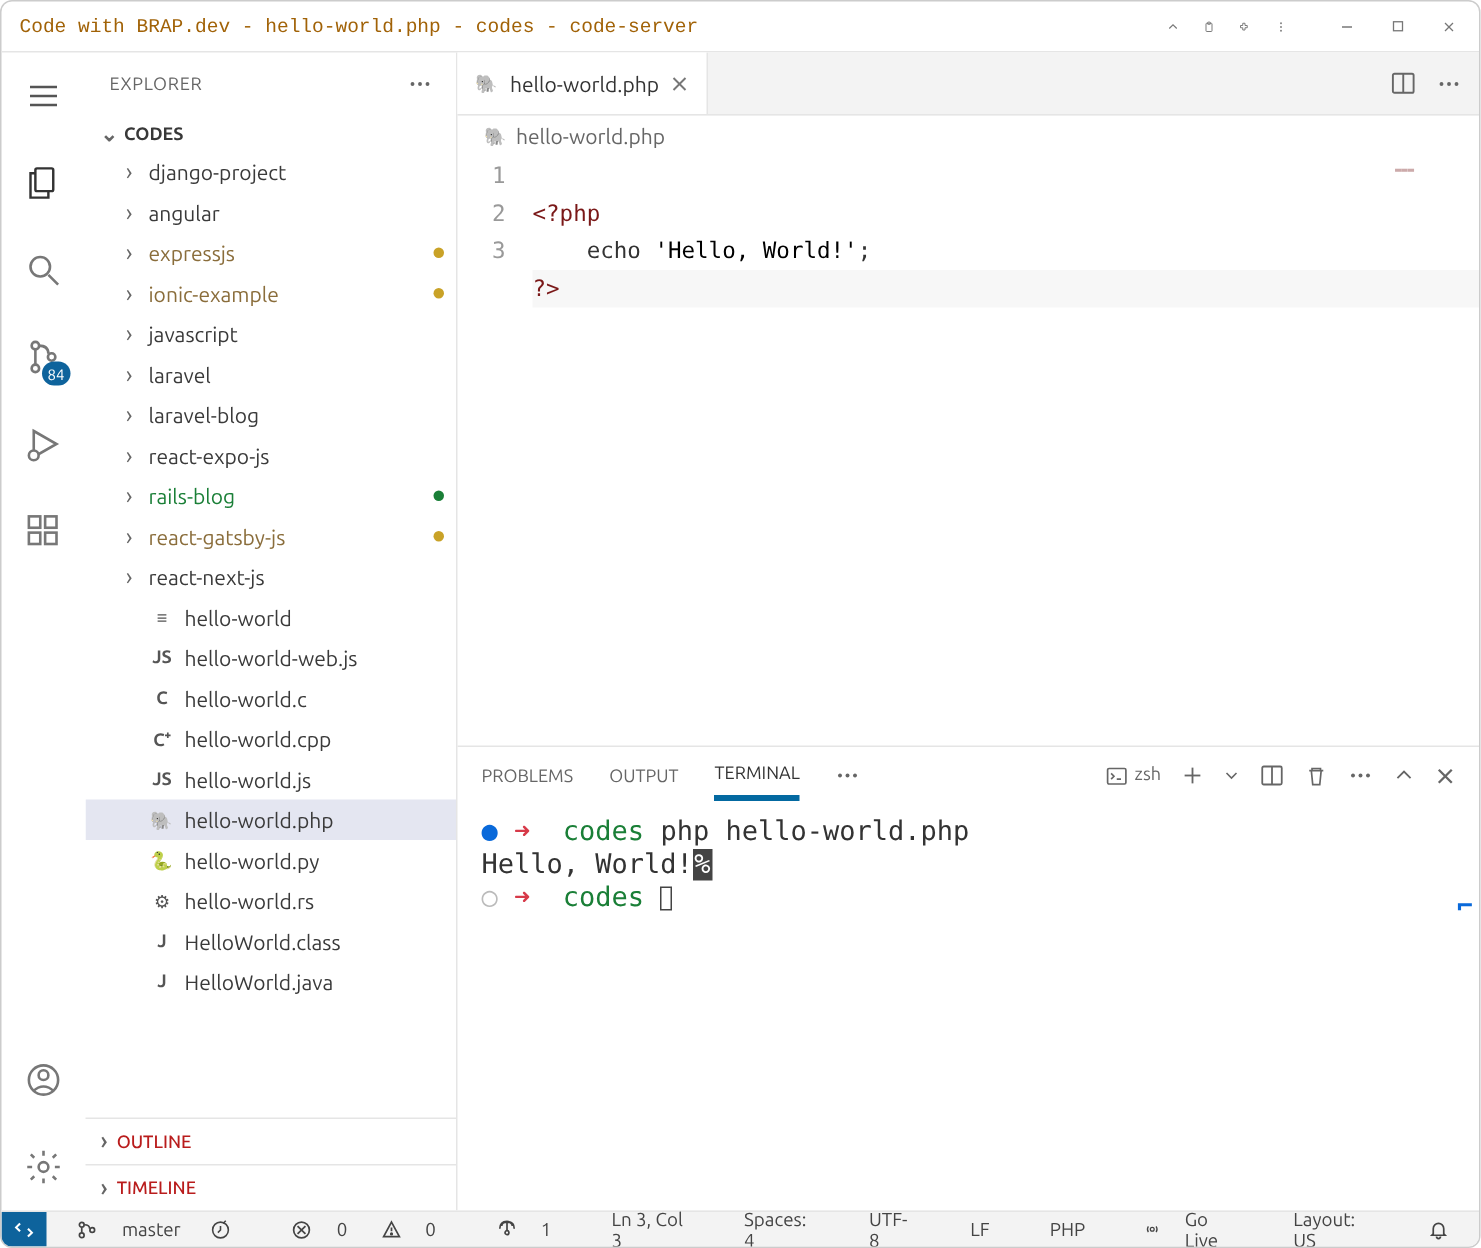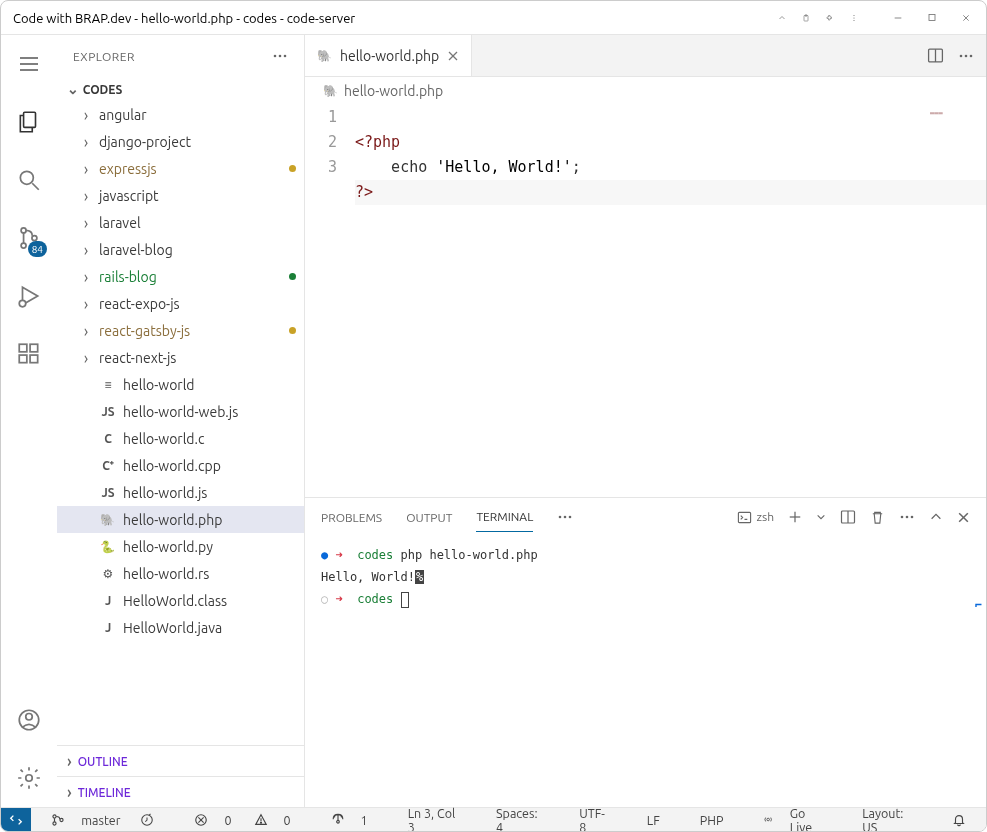--- a/index.html
+++ b/index.html
@@ -18,21 +18,21 @@
 }
 .titlebar {
   height: 34px;
   display: flex;
   align-items: center;
   padding: 0 12px;
   border-bottom: 1px solid #e5e5e5;
   color: #666;
   gap: 8px;
 }
-.titlebar .title { flex: 1; font-size: 13px; color: #000000; }
+.titlebar .title { flex: 1; font-size: 13px; color: #a16207; font-family: Liberation Mono, monospace; }
 .titlebar .tb-icon { width: 16px; height: 16px; display: flex; align-items: center; justify-content: center; color: #777; cursor: pointer; padding: 4px; }
 .titlebar .winctrl { display: flex; gap: 18px; margin-left: 20px; }
 .main-area { flex: 1; display: flex; min-height: 0; }
 .activitybar {
   width: 56px;
   display: flex;
   flex-direction: column;
   align-items: center;
   padding-top: 0;
 }
@@ -137,21 +137,21 @@
 }
 .tree-item .dot.green { background: #1a7f37; }
 .collapsed-section {
   border-top: 1px solid #e5e5e5;
   padding: 6px 10px;
   display: flex;
   align-items: center;
   gap: 6px;
   font-size: 12px;
   font-weight: 500;
-  color: #6d28d9;
+  color: #b91c1c;
   cursor: pointer;
 }
 .editor-region {
   flex: 1;
   display: flex;
   flex-direction: column;
   min-width: 0;
 }
 .tabs-row {
   height: 42px;
@@ -229,28 +229,28 @@
 .panel-tabs {
   display: flex;
   align-items: center;
   padding: 0 16px;
   gap: 24px;
   height: 38px;
   font-size: 12px;
   color: #666;
 }
 .panel-tabs .pt { cursor: pointer; padding: 8px 0; }
-.panel-tabs .pt.active { color: #333; border-bottom: 1px solid #0369a1; }
+.panel-tabs .pt.active { color: #333; border-bottom: 4px solid #0369a1; }
 .panel-tabs .spacer { flex: 1; }
 .panel-actions { display: flex; align-items: center; gap: 14px; color: #666; }
 .terminal-body {
   flex: 1;
   padding: 8px 16px;
   font-family: "Menlo","Consolas",monospace;
-  font-size: 12px;
+  font-size: 18px;
   color: #333;
   line-height: 22px;
   position: relative;
 }
 .term-line { white-space: pre; }
 .term-bullet { color: #0969da; }
 .term-hollow { color: #bbb; }
 .term-arrow { color: #d73a49; font-weight: bold; }
 .term-dir { color: #1a7f37; }
 .term-cmd { color: #333; }
@@ -427,51 +427,56 @@
       </span>
     </div>
     <div class="tree-section">
       <span class="chev-d"></span>
       <span>CODES</span>
     </div>
     <div class="tree">
 
       <div class="tree-item">
           <span class="chev chev-r"></span>
+          <span class="label">django-project</span>
+        </div>
+      <div class="tree-item">
+          <span class="chev chev-r"></span>
           <span class="label">angular</span>
-        </div>
-      <div class="tree-item">
-          <span class="chev chev-r"></span>
-          <span class="label">django-project</span>
         </div>
       <div class="tree-item modified">
           <span class="chev chev-r"></span>
           <span class="label">expressjs</span>
           <span class="dot"></span>
         </div>
+      <div class="tree-item modified">
+          <span class="chev chev-r"></span>
+          <span class="label">ionic-example</span>
+          <span class="dot"></span>
+        </div>
       <div class="tree-item">
           <span class="chev chev-r"></span>
           <span class="label">javascript</span>
         </div>
       <div class="tree-item">
           <span class="chev chev-r"></span>
           <span class="label">laravel</span>
         </div>
       <div class="tree-item">
           <span class="chev chev-r"></span>
           <span class="label">laravel-blog</span>
+        </div>
+      <div class="tree-item">
+          <span class="chev chev-r"></span>
+          <span class="label">react-expo-js</span>
         </div>
       <div class="tree-item untracked">
           <span class="chev chev-r"></span>
           <span class="label">rails-blog</span>
           <span class="dot green"></span>
-        </div>
-      <div class="tree-item">
-          <span class="chev chev-r"></span>
-          <span class="label">react-expo-js</span>
         </div>
       <div class="tree-item modified">
           <span class="chev chev-r"></span>
           <span class="label">react-gatsby-js</span>
           <span class="dot"></span>
         </div>
       <div class="tree-item">
           <span class="chev chev-r"></span>
           <span class="label">react-next-js</span>
         </div>

